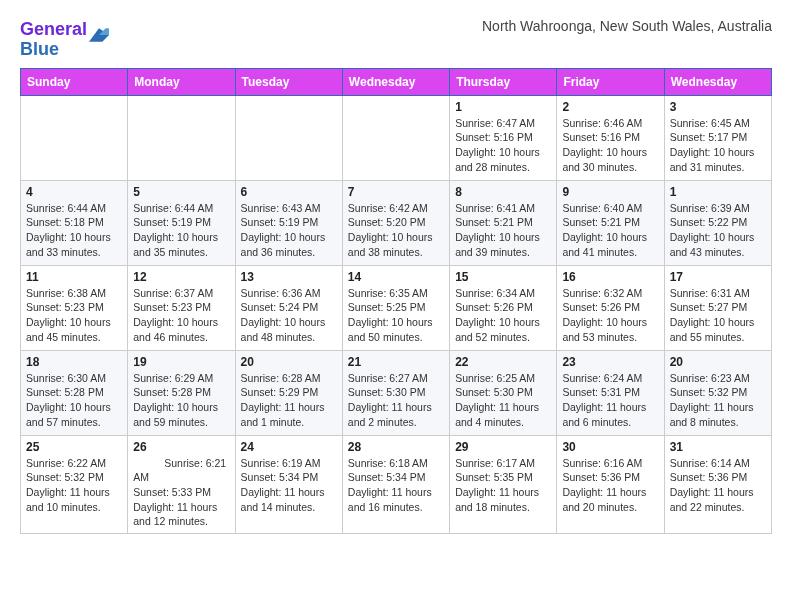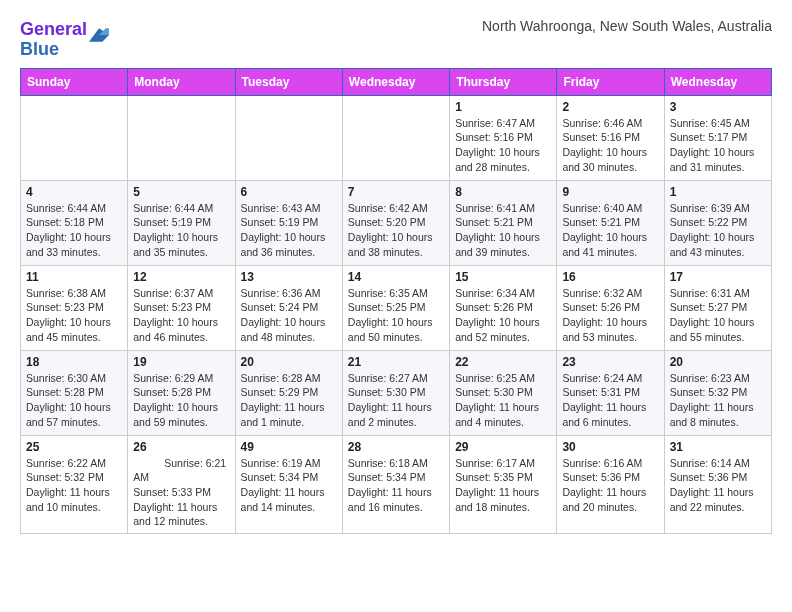--- a/index.html
+++ b/index.html
@@ -238,21 +238,21 @@
       </tr>
       <tr>
         <td><span class="day-number">25</span><span class="day-info" style="white-space: pre-line;">Sunrise: 6:22 AM
 Sunset: 5:32 PM
 Daylight: 11 hours
 and 10 minutes.</span></td>
         <td><span class="day-number">26</span><span class="day-info" style="white-space: pre-line; margin-left: 31px;">Sunrise: 6:21 AM
 Sunset: 5:33 PM
 Daylight: 11 hours
 and 12 minutes.</span></td>
-        <td><span class="day-number">49</span><span class="day-info" style="white-space: pre-line;">Sunrise: 6:19 AM
+        <td><span class="day-number">24</span><span class="day-info" style="white-space: pre-line;">Sunrise: 6:19 AM
 Sunset: 5:34 PM
 Daylight: 11 hours
 and 14 minutes.</span></td>
         <td><span class="day-number">28</span><span class="day-info" style="white-space: pre-line;">Sunrise: 6:18 AM
 Sunset: 5:34 PM
 Daylight: 11 hours
 and 16 minutes.</span></td>
         <td><span class="day-number">29</span><span class="day-info" style="white-space: pre-line;">Sunrise: 6:17 AM
 Sunset: 5:35 PM
 Daylight: 11 hours

